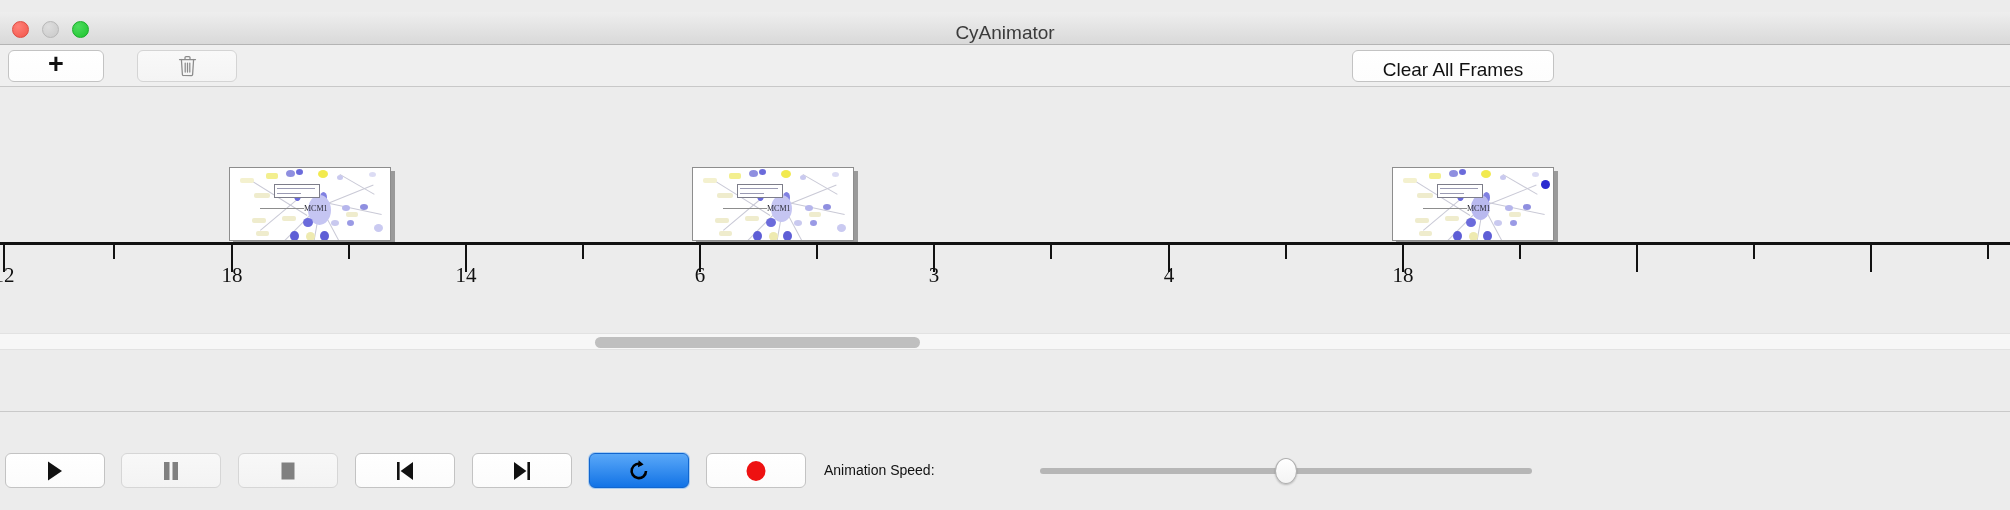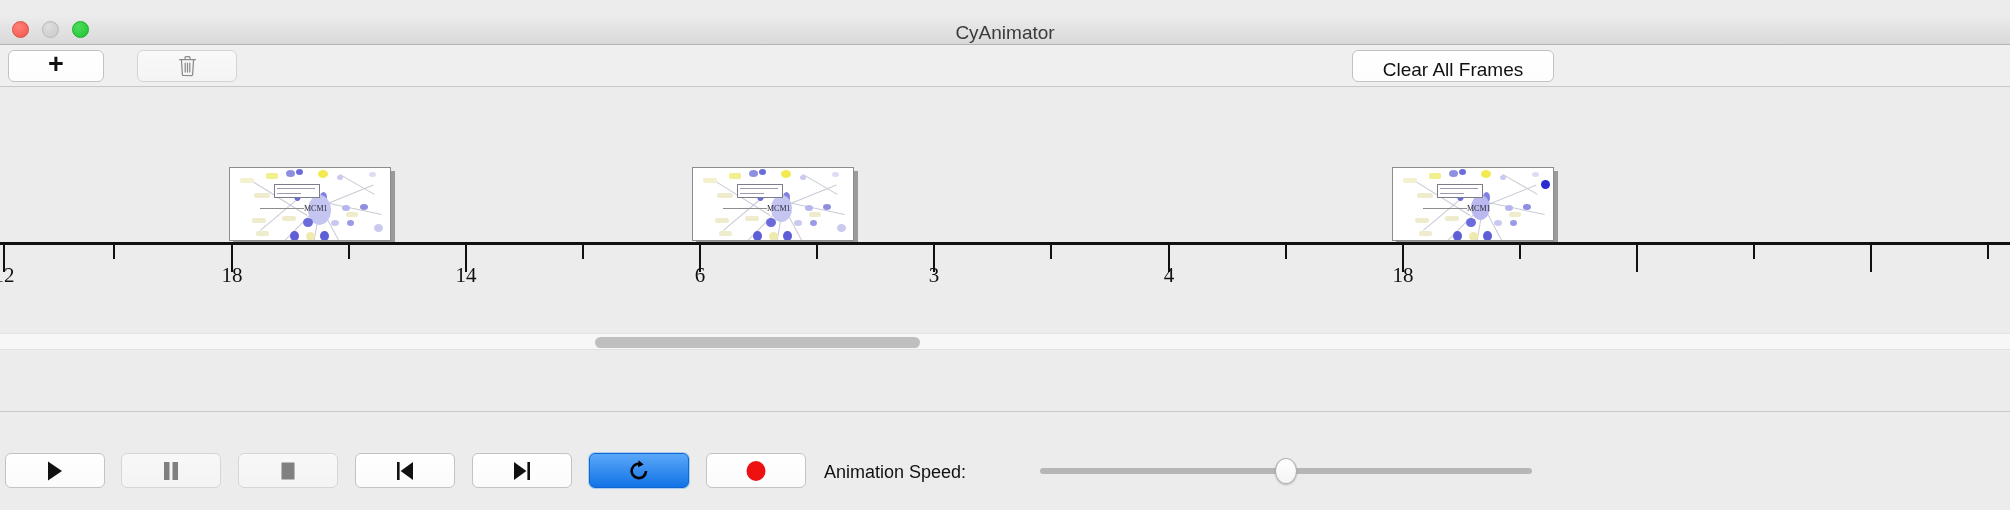--- a/index.html
+++ b/index.html
@@ -74,21 +74,21 @@
   .sb-thumb { position:absolute; top:3px; height:11px; border-radius:6px; background:#bfbfbf; }
 
   
   .transport { position:absolute; left:0; top:444px; width:2010px; height:66px; background:#ececec; }
   .pbtn { position:absolute; top:9px; height:35px; border:1px solid #c3c3c3; border-radius:6px;
     display:flex; align-items:center; justify-content:center;
     background:linear-gradient(#ffffff,#fbfbfb); }
   .pbtn.disabled { background:linear-gradient(#f8f8f8,#f3f3f3); border-color:#d6d6d6; }
   .pbtn.active { background:linear-gradient(#5aa8f8,#1273e6); border:1px solid #1166cf;
     box-shadow:0 0 0 1px rgba(90,168,248,.45); }
-  .speed-label { position:absolute; top:18px; font-size:18px; color:#111;text-align:right; }
+  .speed-label { position:absolute; top:18px; font-size:14px; color:#111;text-align:right; }
   .sl-track { position:absolute; height:6px; border-radius:3px; background:#b6b6b6; }
   .sl-thumb { position:absolute; width:22px; height:26px; border-radius:50%;
     background:linear-gradient(#ffffff,#f4f4f4); border:1px solid #b0b0b0;
     box-shadow:0 1px 2px rgba(0,0,0,.22); }
 </style>
 </head>
 <body>
 
 <div id="app">
 

